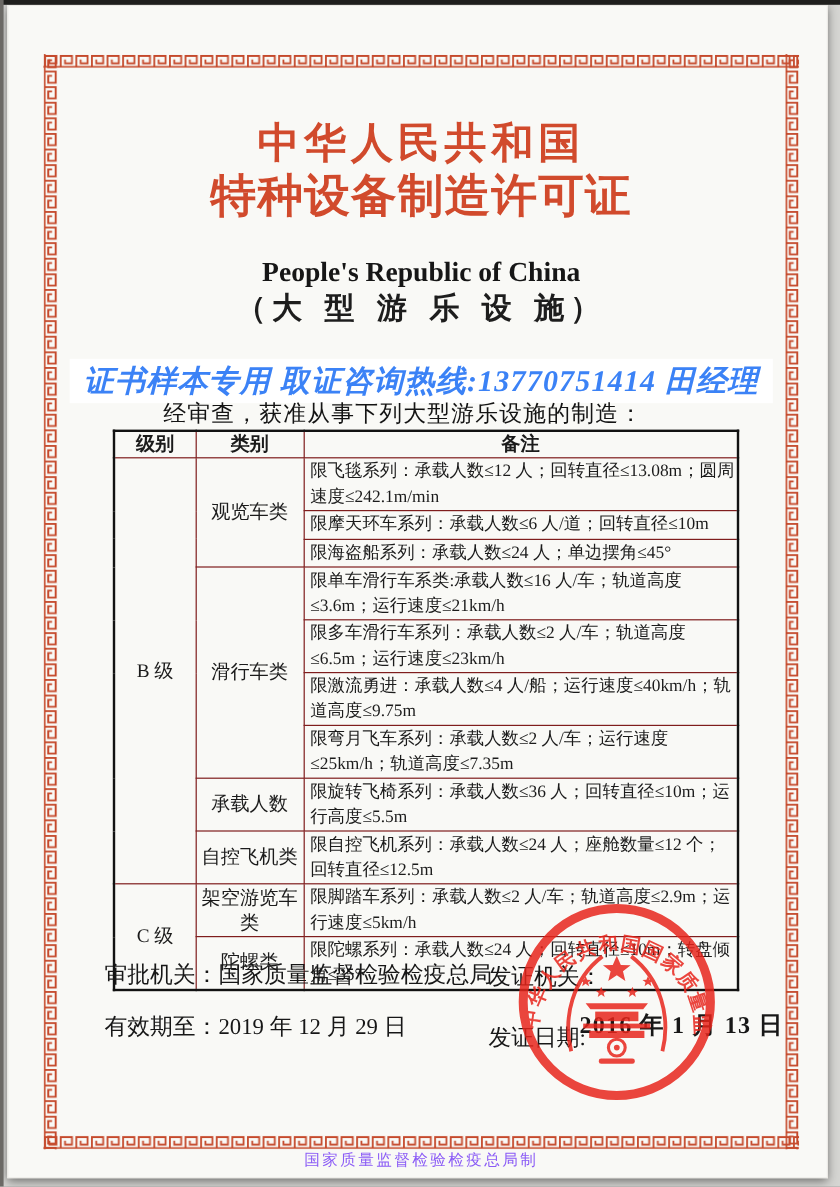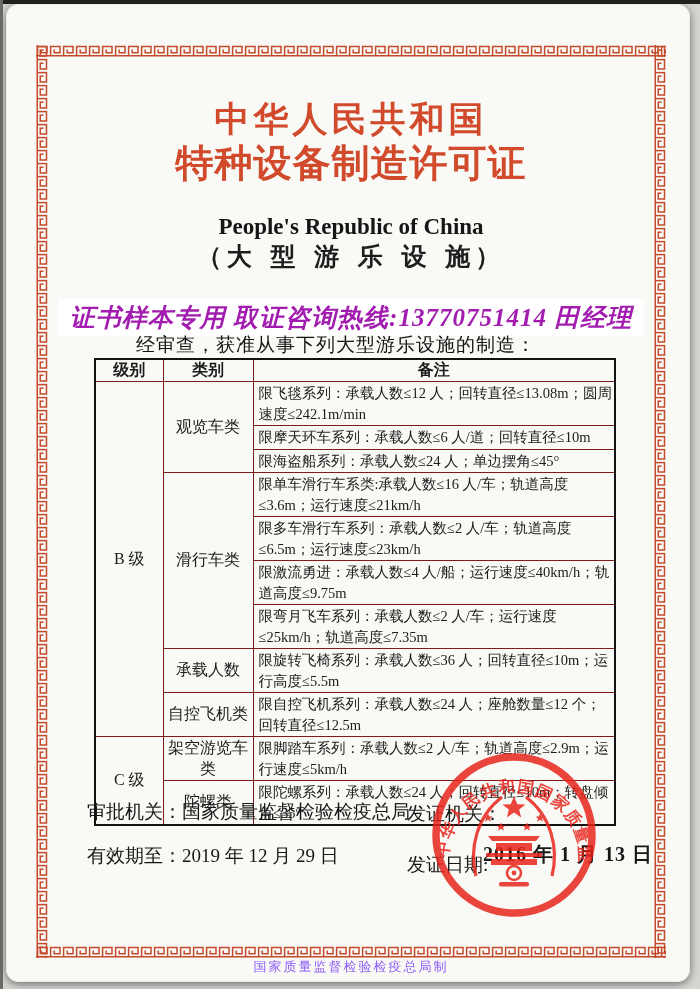--- a/index.html
+++ b/index.html
@@ -9,34 +9,33 @@
     background:#d5d5d2; overflow:hidden;
     font-family:"Liberation Serif","DejaVu Serif",serif;
     color:#1b1b1b;
   }
   .scan-edge-top { position:absolute; left:0; top:0; width:100%; height:4px; background:#1f1f1d; z-index:6; }
   .scan-edge-left { position:absolute; left:0; top:0; width:3px; height:100%; background:#6b6965; z-index:6; }
   .page {
     position:absolute; left:6px; top:4px; right:10px; bottom:7px;
     background:#f9f9f6;
     box-shadow:0 2px 8px rgba(0,0,0,.5), inset 0 0 0 1px #eceae6;
-    border-radius:13px;
   }
   .border-strip { position:absolute; z-index:1; }
   .centered { position:absolute; left:30px; width:630px; text-align:center; }
   .title-cn1 { top:92px; font-family:"DejaVu Sans","Liberation Sans",sans-serif; font-weight:bold; font-size:35px; letter-spacing:4px; color:#d14a2c; }
   .title-cn2 { top:134px; font-family:"DejaVu Sans","Liberation Sans",sans-serif; font-weight:bold; font-size:38px; letter-spacing:1px; color:#d14a2c; }
   .title-en1 { top:181px; font-size:23px; font-weight:bold; color:#161616; }
   .title-en2 { top:210px; font-size:23px; font-weight:bold; color:#161616; }
   .cat-line  { top:236px; font-family:"DejaVu Sans","Liberation Sans",sans-serif; font-weight:600; font-size:25px; letter-spacing:5px; color:#1d1d1d; }
   .company   { top:264px; font-style:italic; font-weight:600; font-size:23px; letter-spacing:2px; color:#dd3322; }
   .hotline-wrap { top:295px; }
   .hotline {
     display:inline-block; background:#ffffff; padding:2px 12px;
-    font-style:italic; font-weight:600; font-size:25px; letter-spacing:1px; color:#a21caf;
+    font-style:italic; font-weight:600; font-size:25px; letter-spacing:1px; color:#3b82f6;
   }
   .statement { position:absolute; left:130px; top:328px; font-size:19px; letter-spacing:1px; color:#141414; }
 
   table.license {
     position:absolute; left:88px; top:354px; width:520px;
     border-collapse:collapse; border:2px solid #121212;
     table-layout:fixed;
   }
   table.license th, table.license td { border:1px solid #7f1d1d; vertical-align:middle;margin-left:20px; }
   table.license th { height:22px; font-size:16px; font-weight:600; text-align:center; }

